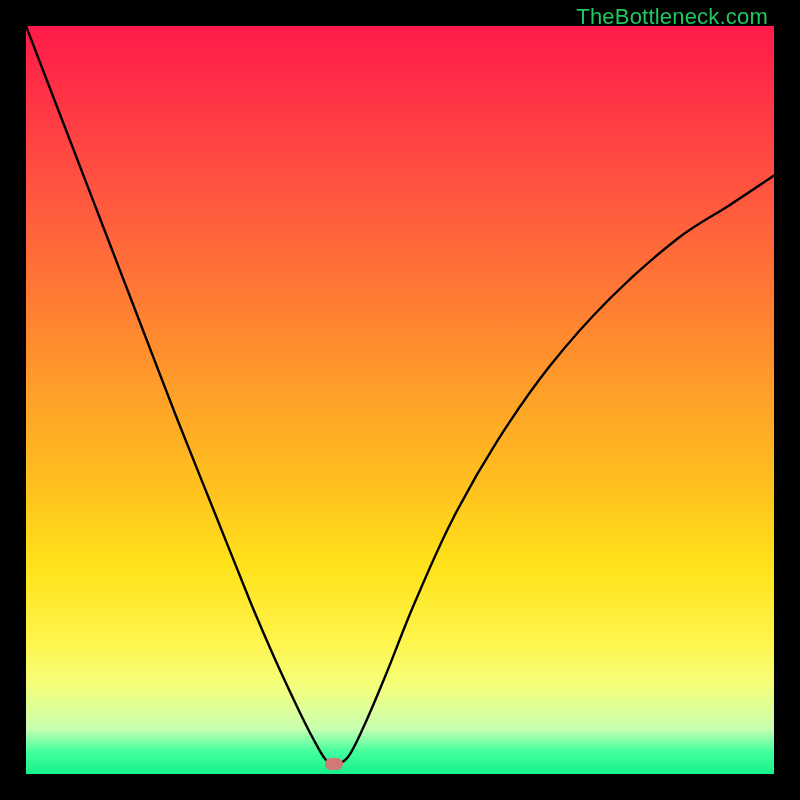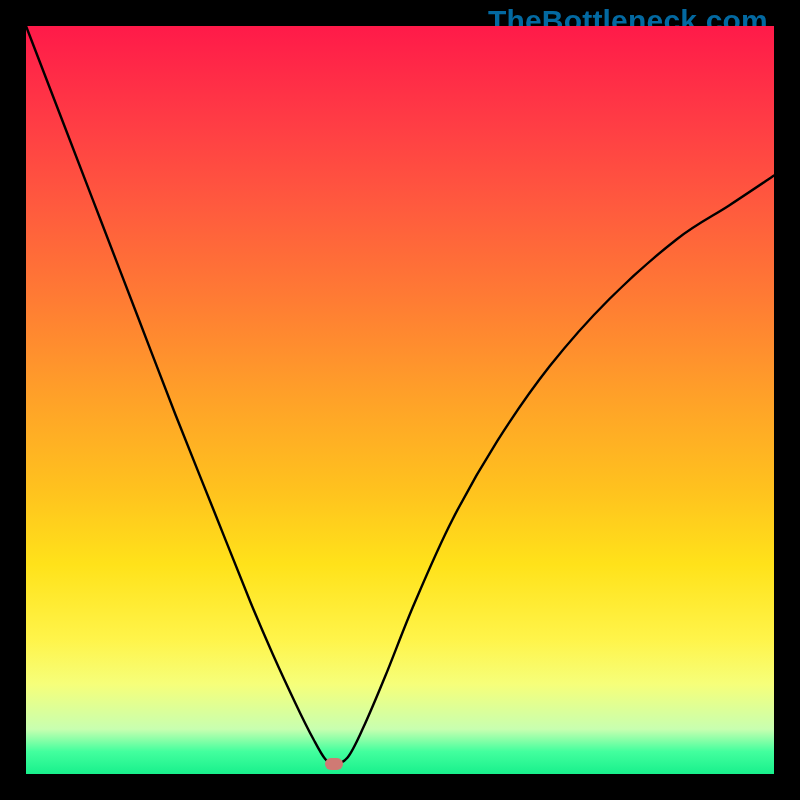--- a/index.html
+++ b/index.html
@@ -37,23 +37,23 @@
       #f6ff7a 88%,
       #c8ffb0 94%,
       #43ff9e 97%,
       #18f08c 100%
     );
   }
   .watermark {
     position: absolute;
     top: 4px;
     right: 32px;
-    color: #0369a1;
-    font-size: 30px;
-    font-weight: 700;
+    color: #22c55e;
+    font-size: 22px;
+    font-weight: 400;
     letter-spacing: 0.2px;
     user-select: none;
   }
   .marker {
     position: absolute;
     width: 18px;
     height: 12px;
     border-radius: 6px;
     transform: translate(-50%, -50%);
   }

